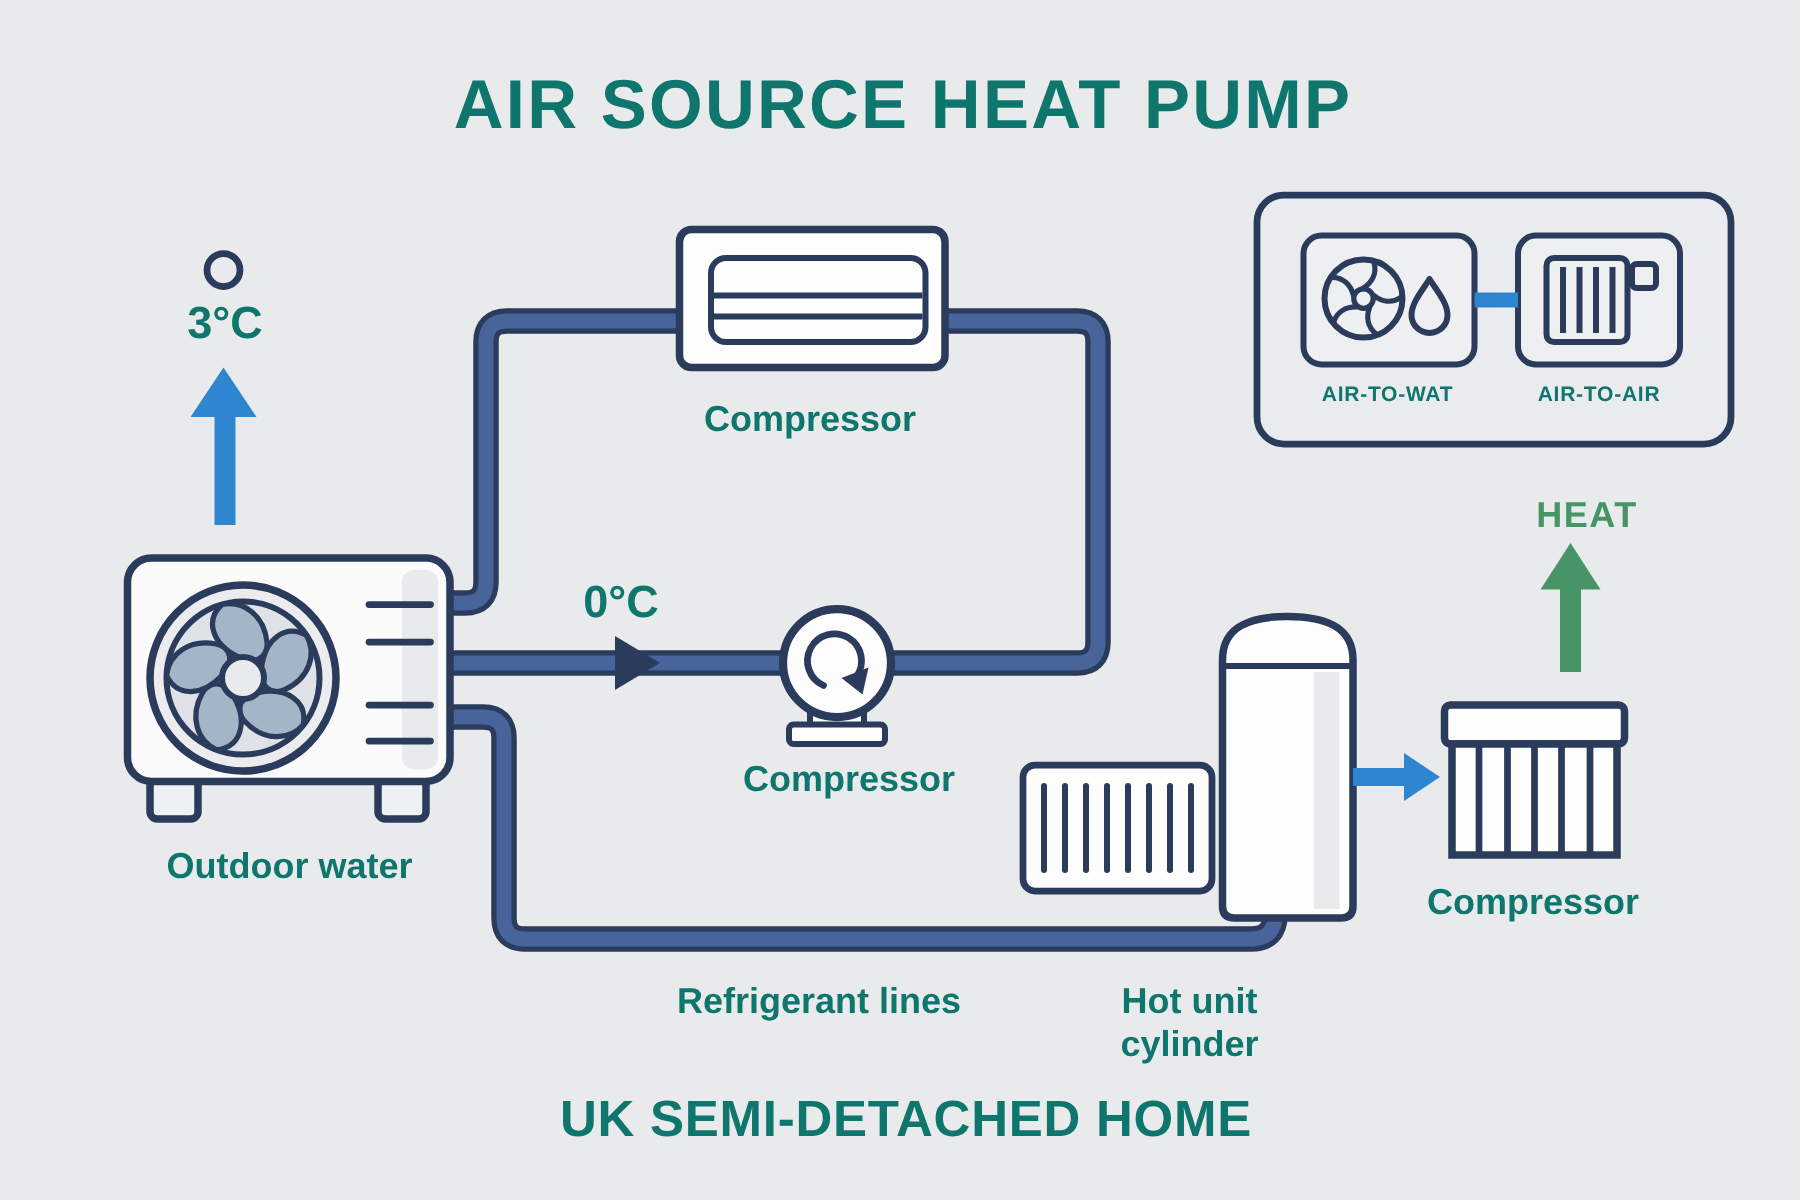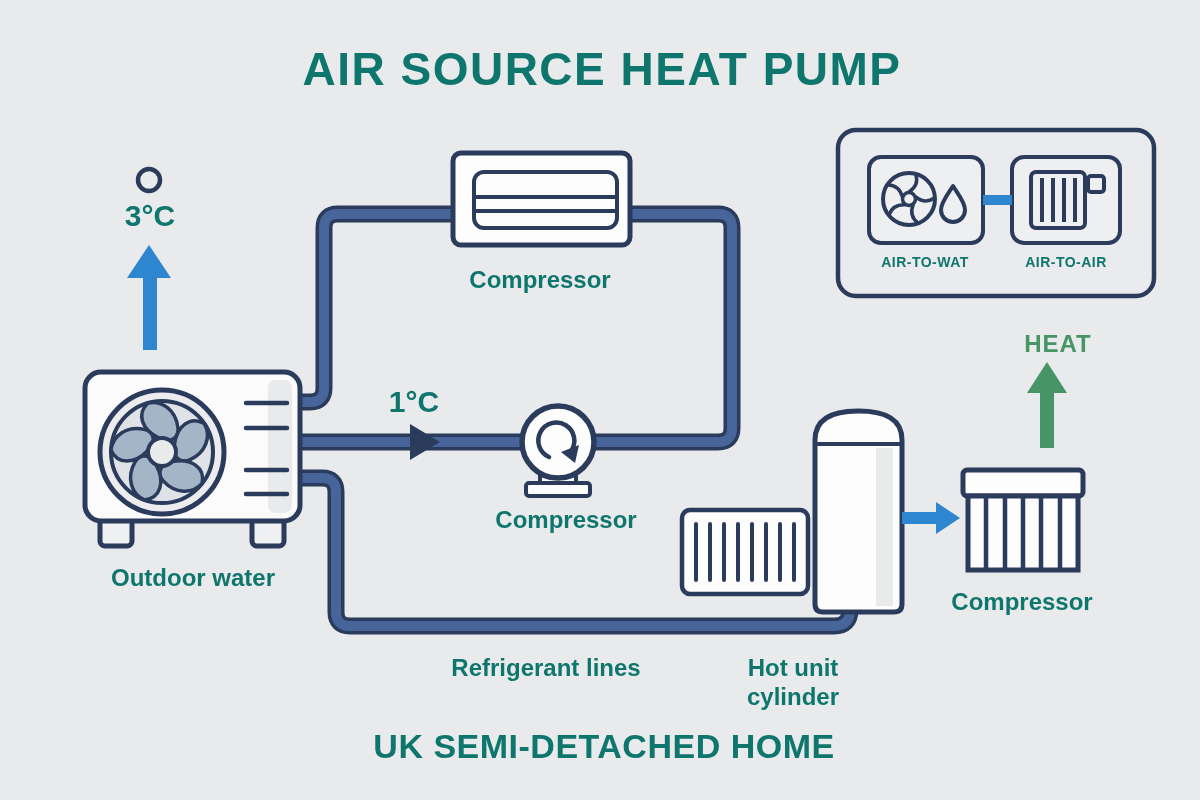--- a/index.html
+++ b/index.html
@@ -157,21 +157,21 @@
         <line x1="1053" y1="178" x2="1053" y2="222"></line>
         <line x1="1064" y1="178" x2="1064" y2="222"></line>
         <line x1="1075" y1="178" x2="1075" y2="222"></line>
         <rect x="1088" y="176" width="16" height="16" rx="3"></rect>
       </g>
     </g>
   </svg>
 
   <div class="label title" style="left:602px; top:42px;">AIR SOURCE HEAT PUMP</div>
   <div class="label temp" style="left:150px; top:198px;">3°C</div>
-  <div class="label temp" style="left:414px; top:384px;">1°C</div>
+  <div class="label temp" style="left:414px; top:384px;">0°C</div>
   <div class="label lbl" style="left:193px; top:564px;">Outdoor water</div>
   <div class="label lbl" style="left:540px; top:266px;">Compressor</div>
   <div class="label lbl" style="left:566px; top:506px;">Compressor</div>
   <div class="label lbl" style="left:546px; top:654px;">Refrigerant lines</div>
   <div class="label lbl wrap" style="left:793px; top:654px;">Hot unit cylinder</div>
   <div class="label lbl" style="left:1022px; top:588px;">Compressor</div>
   <div class="label lbl heat" style="left:1046px; top:330px;margin-left:12px;">HEAT</div>
   <div class="label legend-lbl" style="left:925px; top:254px;">AIR-TO-WAT</div>
   <div class="label legend-lbl" style="left:1066px; top:254px;">AIR-TO-AIR</div>
   <div class="label footer" style="left:604px; top:726px;text-align:right;">UK SEMI-DETACHED HOME</div>

